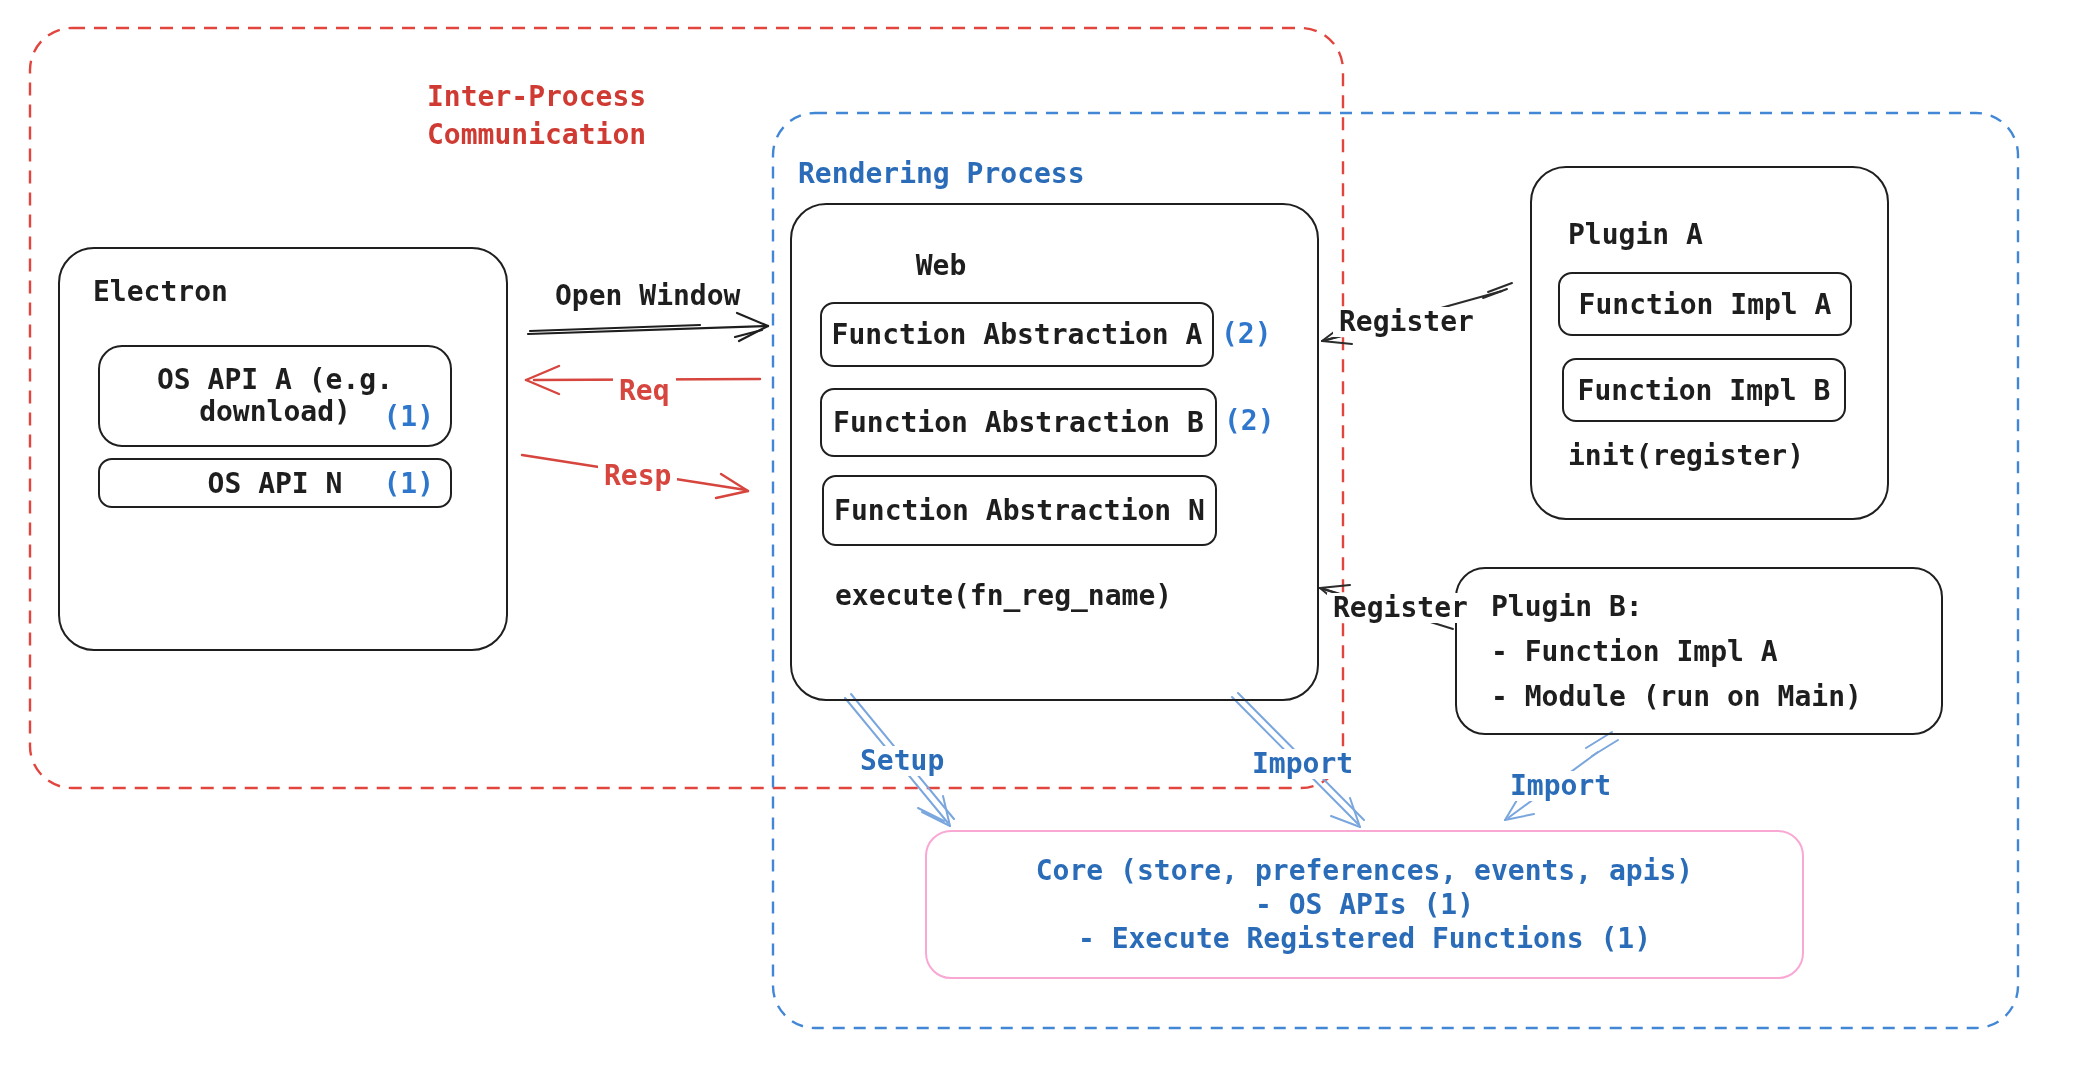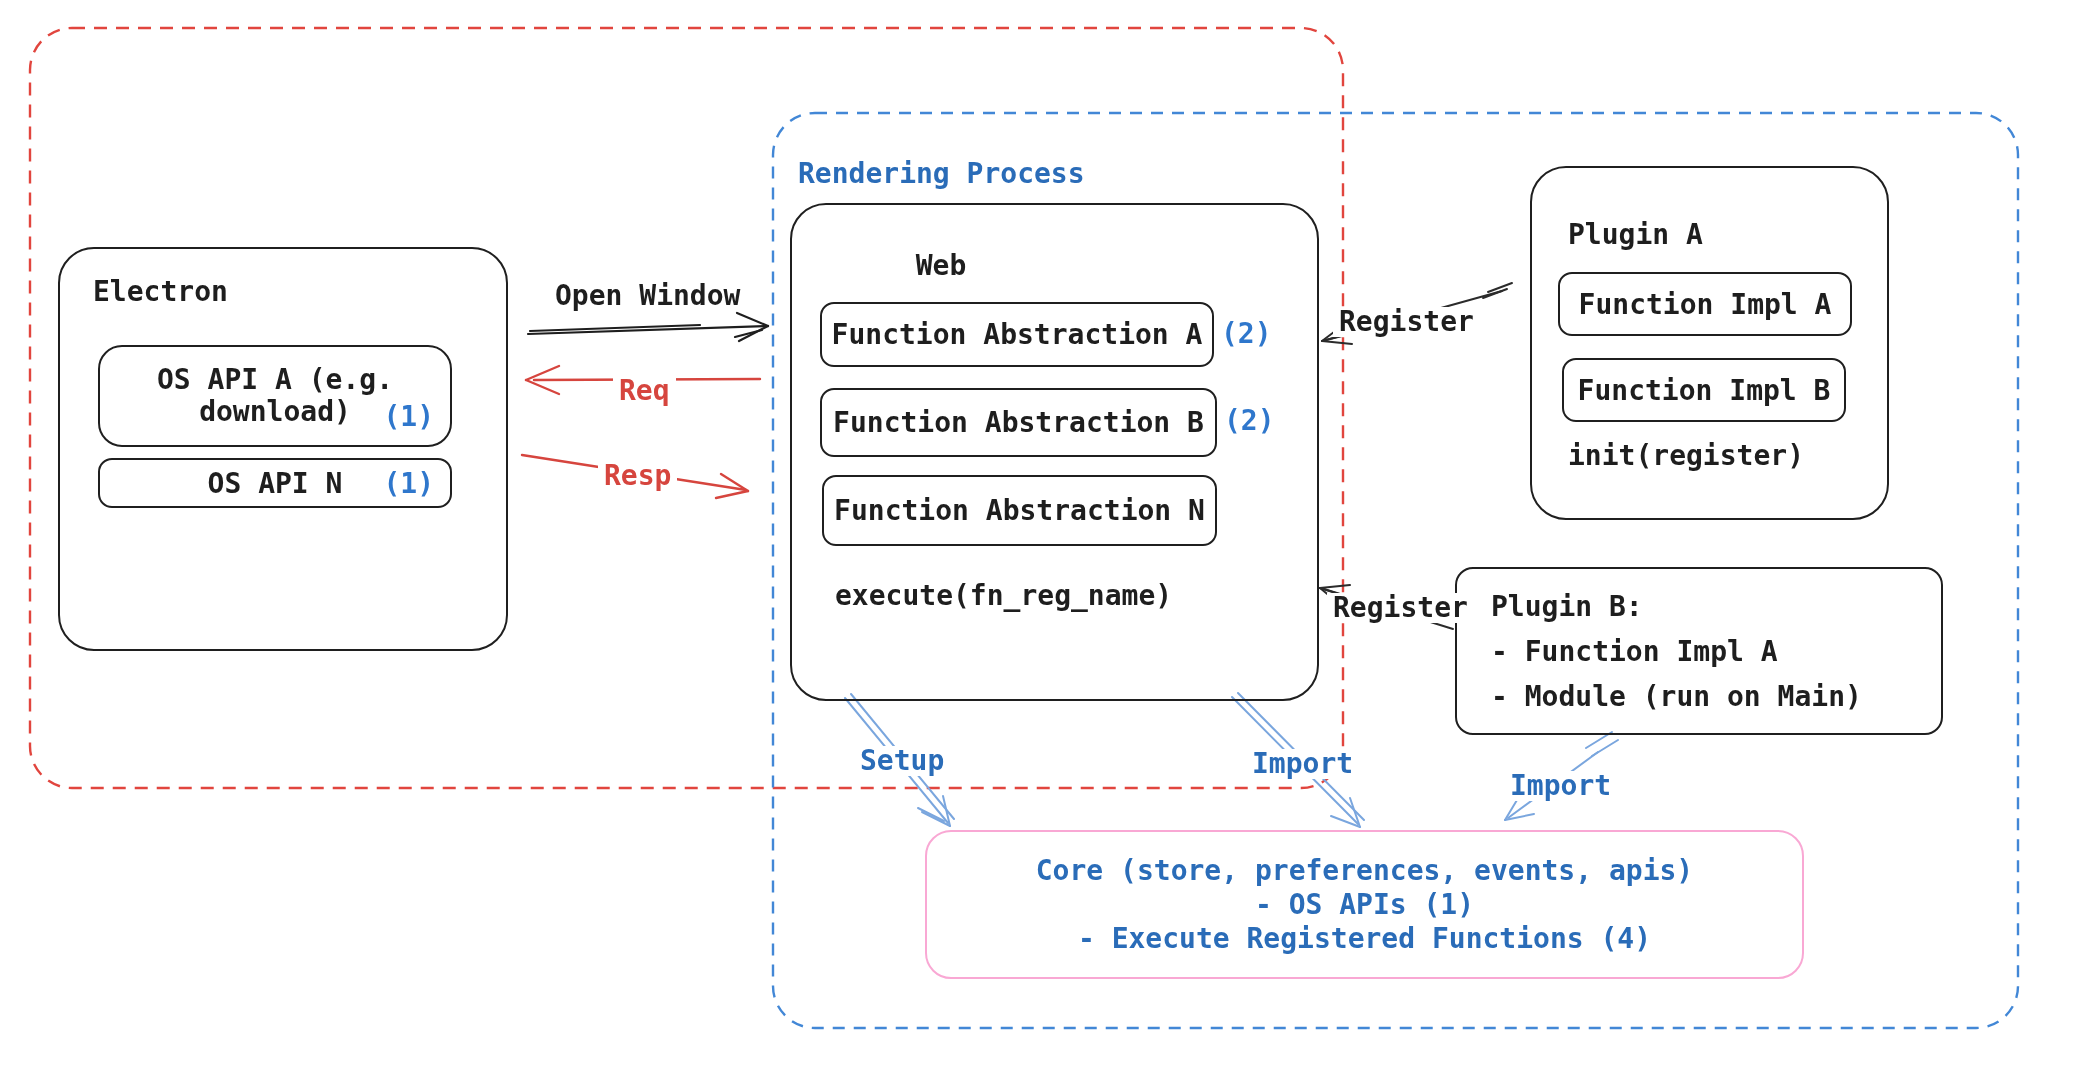--- a/index.html
+++ b/index.html
@@ -19,21 +19,21 @@
   .badge{color:#2f77cc;}
   .arrow-lbl{position:absolute;z-index:4;white-space:nowrap;background:#ffffff;
              padding:0 6px;line-height:30px;}
   .arrow-lbl.red{color:#d6453e;}
   .arrow-lbl.blue{color:#2a6cb8;}
   .core-box{position:absolute;left:925px;top:830px;width:875px;height:145px;
             border:2px solid #f9a8d4;border-radius:26px;z-index:2;
             display:flex;flex-direction:column;align-items:center;justify-content:center;
             color:#2a6cb8;line-height:34px;text-align:center;}
   .pluginb-box{position:absolute;left:1455px;top:567px;width:488px;height:168px;
-            border:2.2px solid #1f1f1f;border-radius:18px;z-index:2;
+            border:2.2px solid #1f1f1f;border-radius:30px;z-index:2;
             display:flex;flex-direction:column;justify-content:center;
             padding-left:34px;box-sizing:border-box;line-height:45px;}
 </style>
 </head>
 <body>
 
 <div class="canvas">
 
   <svg class="overlay" width="2074" height="1066" viewBox="0 0 2074 1066">
 
@@ -94,20 +94,24 @@
 
     <g stroke="#7aa6de" stroke-width="2" fill="none" stroke-linecap="round">
       <path d="M1598 752 L1508 818"></path>
       <path d="M1592 756 L1618 740"></path>
       <path d="M1586 748 L1612 732"></path>
       <path d="M1505 820 L1534 814"></path>
       <path d="M1505 820 L1520 795"></path>
     </g>
   </svg>
 
+  <div class="lbl red" style="left:427px;top:78px;line-height:38px;">
+    <div>Inter-Process</div>
+    <div>Communication</div>
+  </div>
 
   <div class="lbl blue" style="left:798px;top:147px;margin-top:12px;">Rendering Process</div>
 
   <div class="node" style="left:58px;top:247px;width:446px;height:400px;"></div>
   <div class="lbl" style="left:93px;top:277px;text-align:center;">Electron</div>
 
   <div class="subnode" style="left:98px;top:345px;width:350px;height:98px;border-radius:24px;flex-direction:column;line-height:32px;">
     <div>OS API A (e.g.</div>
     <div>download)</div>
     <span class="badge abs" style="right:16px;bottom:12px;">(1)</span>
@@ -160,16 +164,16 @@
     <div>- Module (run on Main)</div>
   </div>
 
   <div class="arrow-lbl blue" style="left:854px;top:746px;">Setup</div>
   <div class="arrow-lbl blue" style="left:1246px;top:749px;">Import</div>
   <div class="arrow-lbl blue" style="left:1504px;top:771px;">Import</div>
 
   <div class="core-box">
     <div>Core (store, preferences, events, apis)</div>
     <div>- OS APIs (1)</div>
-    <div>- Execute Registered Functions (4)</div>
+    <div>- Execute Registered Functions (1)</div>
   </div>
 
 </div>
 
 </body></html>

